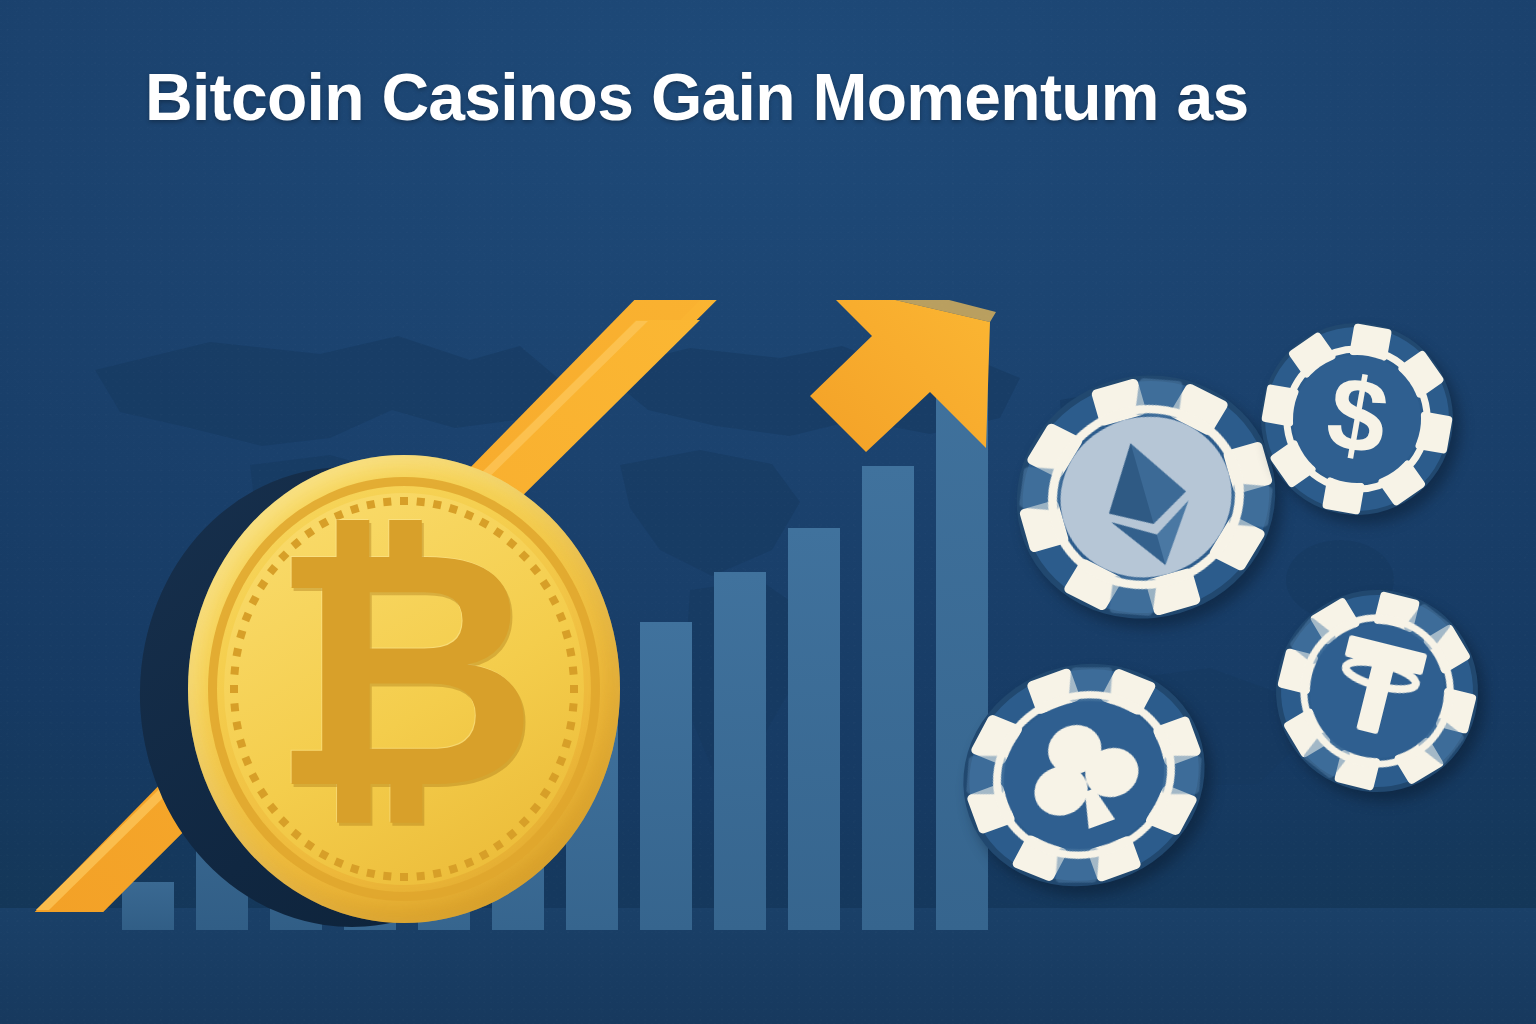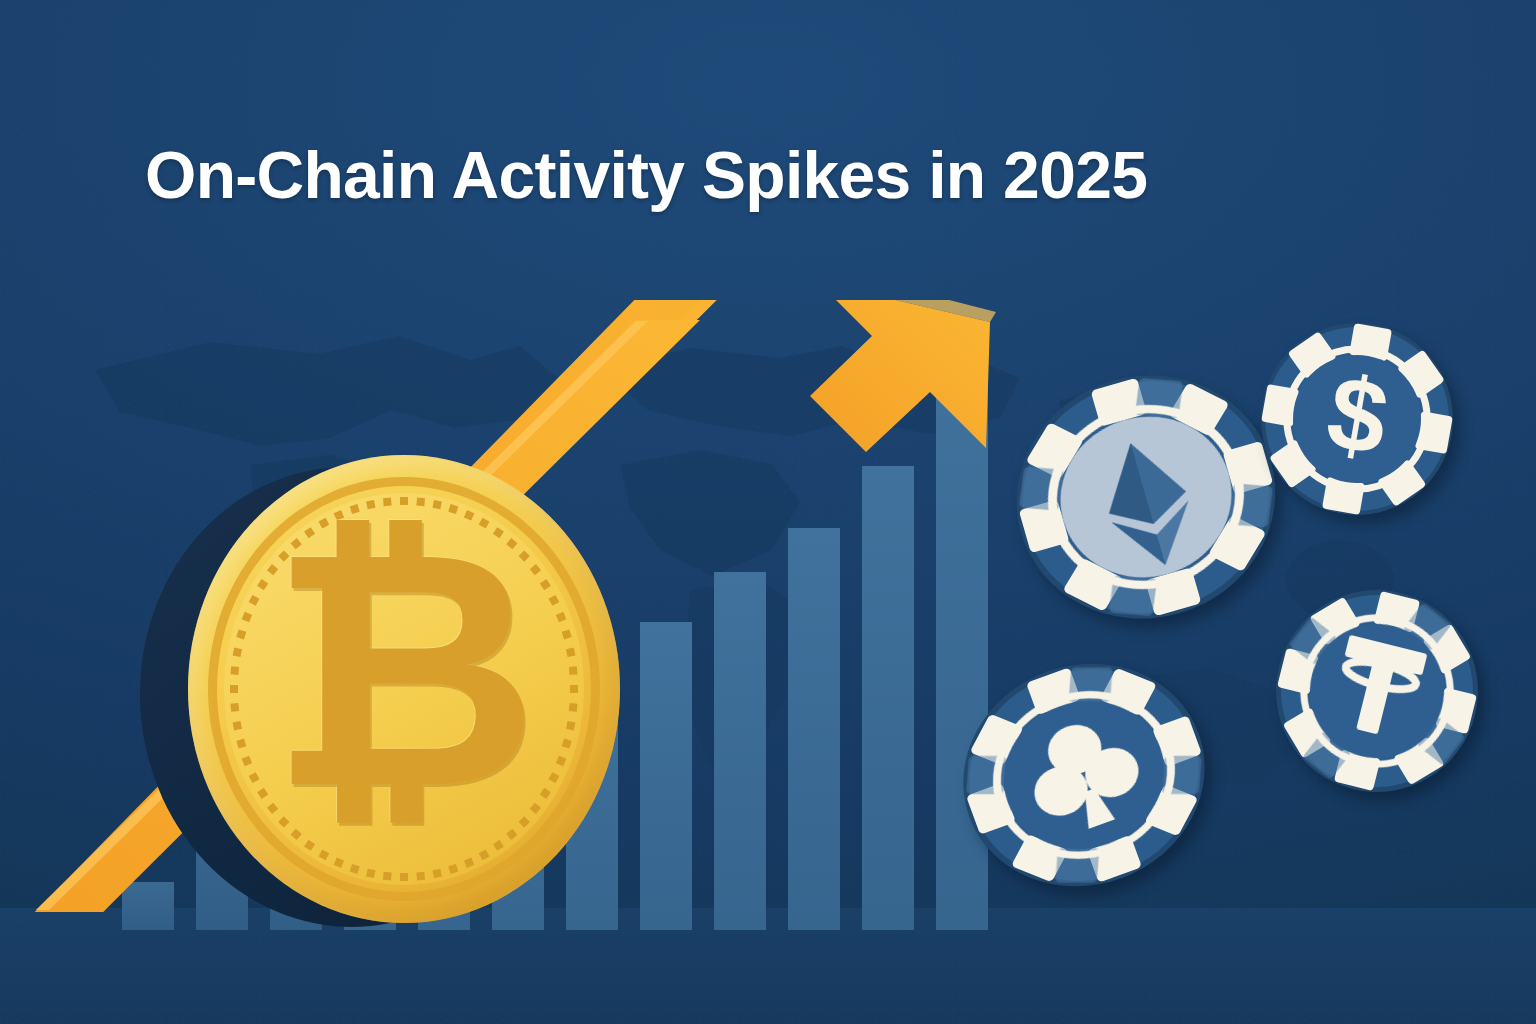--- a/index.html
+++ b/index.html
@@ -174,22 +174,21 @@
       <ellipse cx="545" cy="632" rx="42" ry="30"></ellipse>
       <ellipse cx="1015" cy="628" rx="34" ry="26"></ellipse>
     </g>
   </svg>
 
   <div class="bg-bottom-band"></div>
   <div class="bg-noise"></div>
 
   <div class="headline-wrap">
     <h1 class="headline">
-      <br>
-      <span>On-Chain Activity Spikes in 2025</span>
+      <span>Bitcoin Casinos Gain Momentum as</span><br>
     </h1>
   </div>
 
   <div class="chart">
     <div class="bar dim" style="left:122px;  width:52px; height:48px;"></div>
     <div class="bar dim" style="left:196px;  width:52px; height:132px;"></div>
     <div class="bar dim" style="left:270px;  width:52px; height:108px;"></div>
     <div class="bar" style="left:344px;  width:52px; height:78px;"></div>
     <div class="bar" style="left:418px;  width:52px; height:120px;"></div>
     <div class="bar" style="left:492px;  width:52px; height:178px;"></div>

